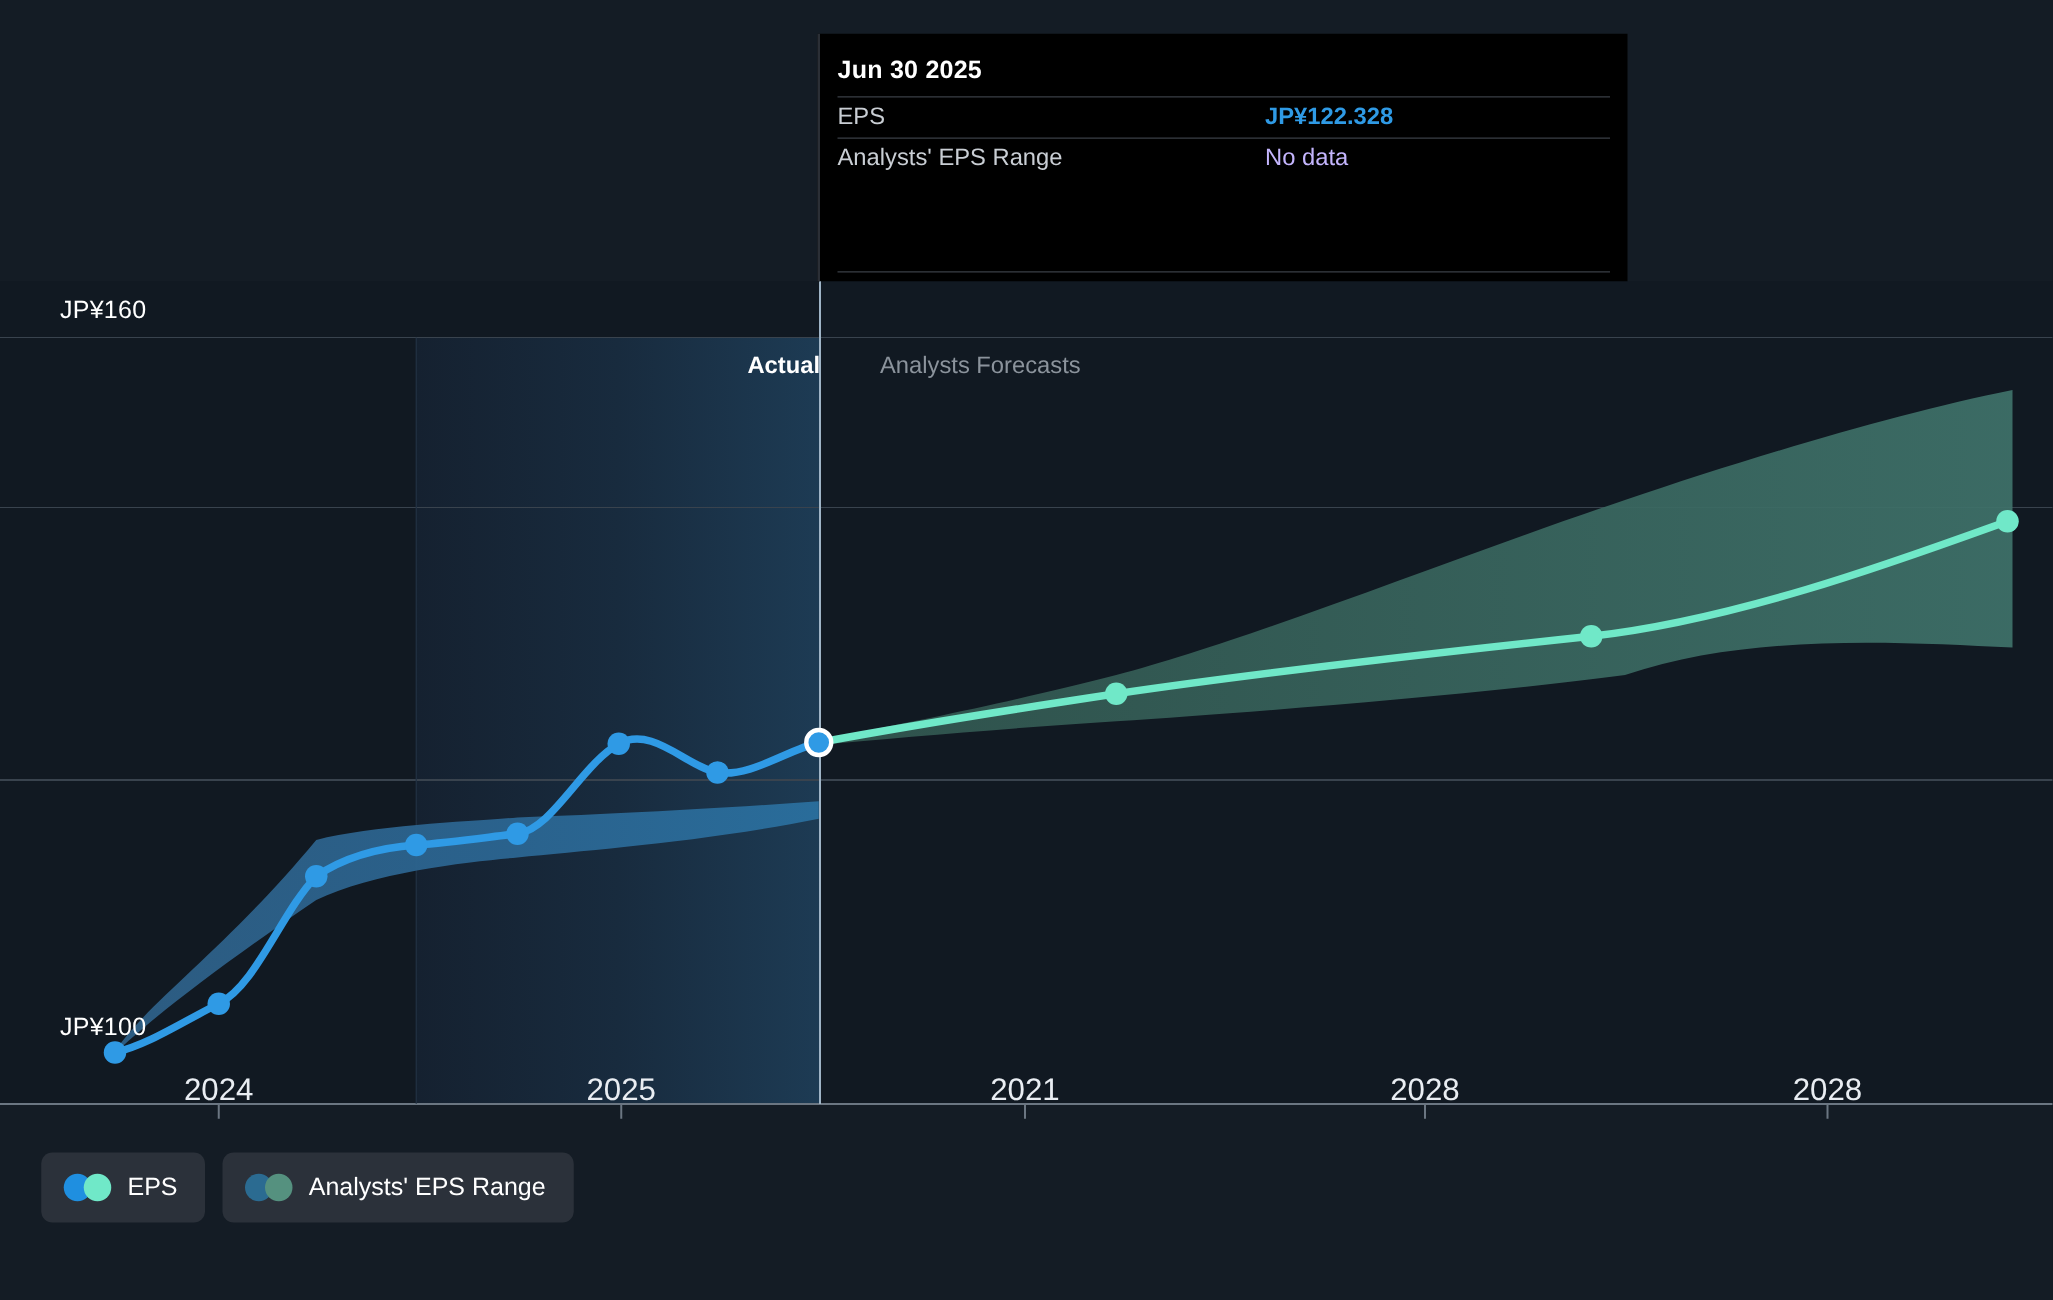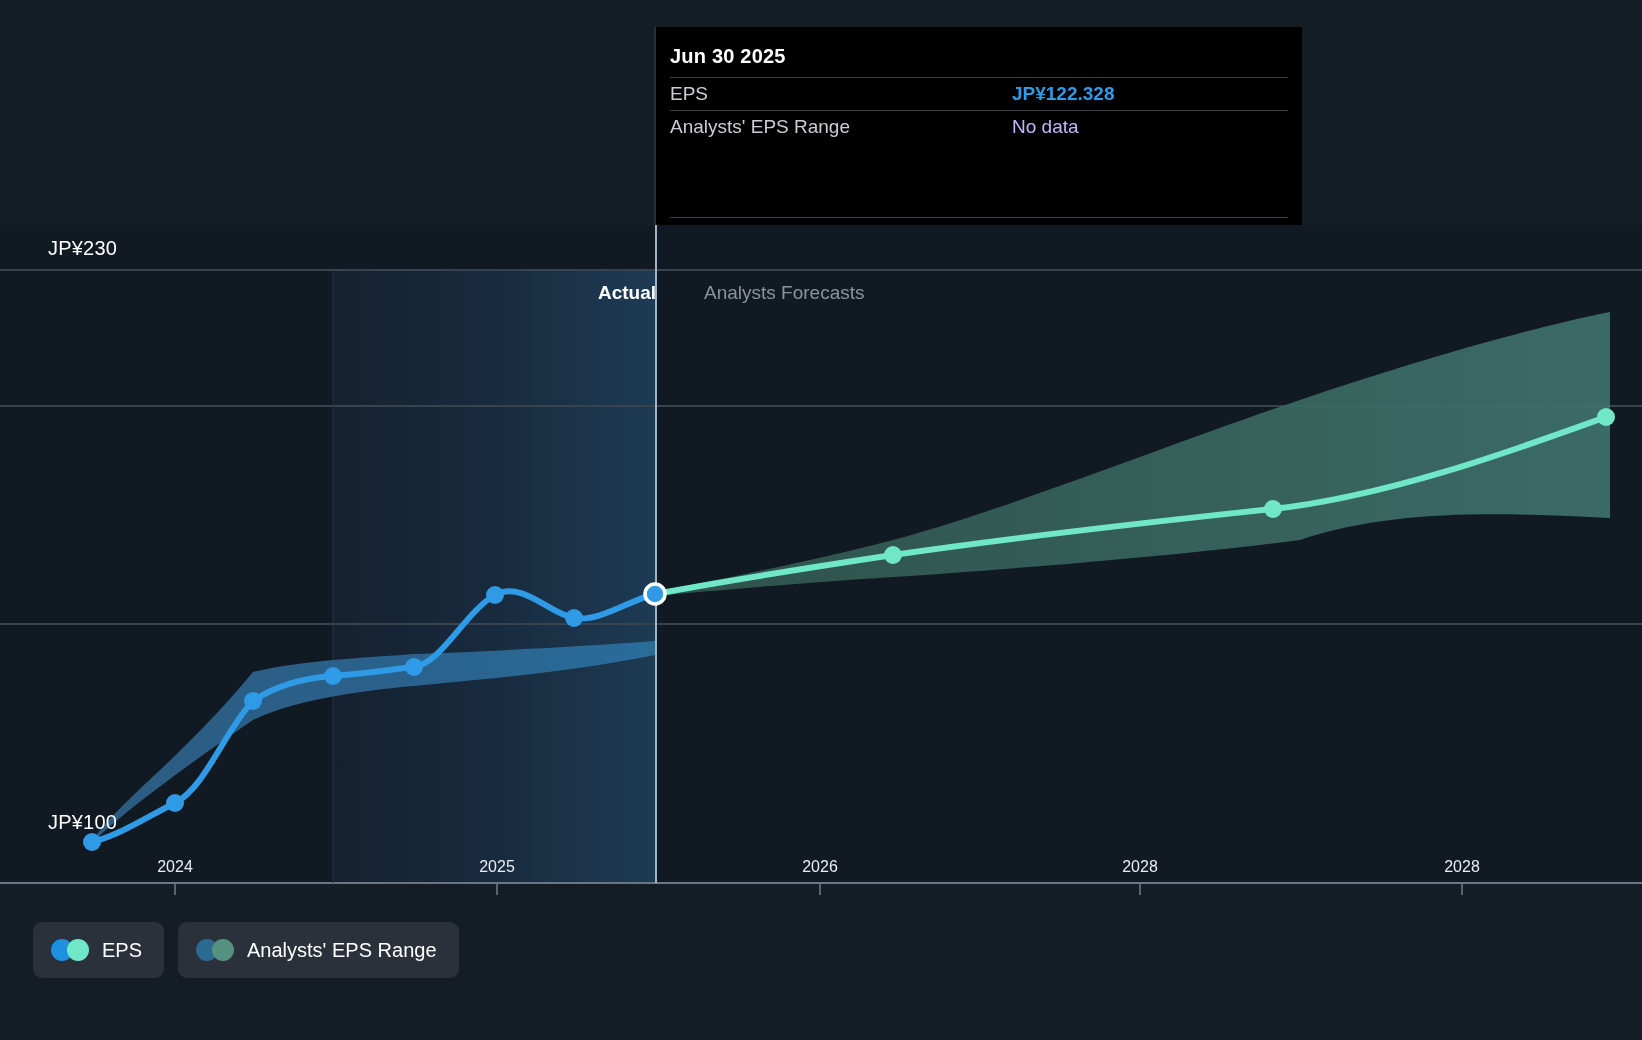--- a/index.html
+++ b/index.html
@@ -17,21 +17,21 @@
 
   
   .ylab{
     position:absolute;color:#ffffff;font-size:20px;letter-spacing:.2px;
     white-space:nowrap;
   }
   .ylab-top{left:48px;top:237px;}
   .ylab-bottom{left:48px;top:811px;text-align:right;}
 
   .xlab{
-    position:absolute;top:858px;color:#e9edf2;font-size:16px;
+    position:absolute;top:858px;color:#e9edf2;font-size:25px;
     transform:translateX(-50%);white-space:nowrap;
   }
 
   
   .period{
     position:absolute;top:282px;font-size:19px;white-space:nowrap;
   }
   .period-actual{right:986px;color:#ffffff;font-weight:bold;margin-left:28px;}
   .period-forecast{left:704px;color:#8b939c;}
 
@@ -157,26 +157,26 @@
       <g stroke="#6b7682" stroke-width="1.6">
         <line x1="175" y1="883" x2="175" y2="895"></line>
         <line x1="497" y1="883" x2="497" y2="895"></line>
         <line x1="820" y1="883" x2="820" y2="895"></line>
         <line x1="1140" y1="883" x2="1140" y2="895"></line>
         <line x1="1462" y1="883" x2="1462" y2="895"></line>
       </g>
     </svg>
   </div>
 
-  <div class="ylab ylab-top">JP¥230</div>
+  <div class="ylab ylab-top">JP¥160</div>
   <div class="ylab ylab-bottom">JP¥100</div>
 
   <div class="xlab" style="left:175px">2024</div>
   <div class="xlab" style="left:497px">2025</div>
-  <div class="xlab" style="left:820px">2026</div>
+  <div class="xlab" style="left:820px">2021</div>
   <div class="xlab" style="left:1140px">2028</div>
   <div class="xlab" style="left:1462px">2028</div>
 
   <div class="period period-actual">Actual</div>
   <div class="period period-forecast">Analysts Forecasts</div>
 
   <div class="tooltip">
     <div class="tt-title">Jun 30 2025</div>
     <div class="tt-rule tt-rule-1"></div>
     <div class="tt-row tt-row-1">

